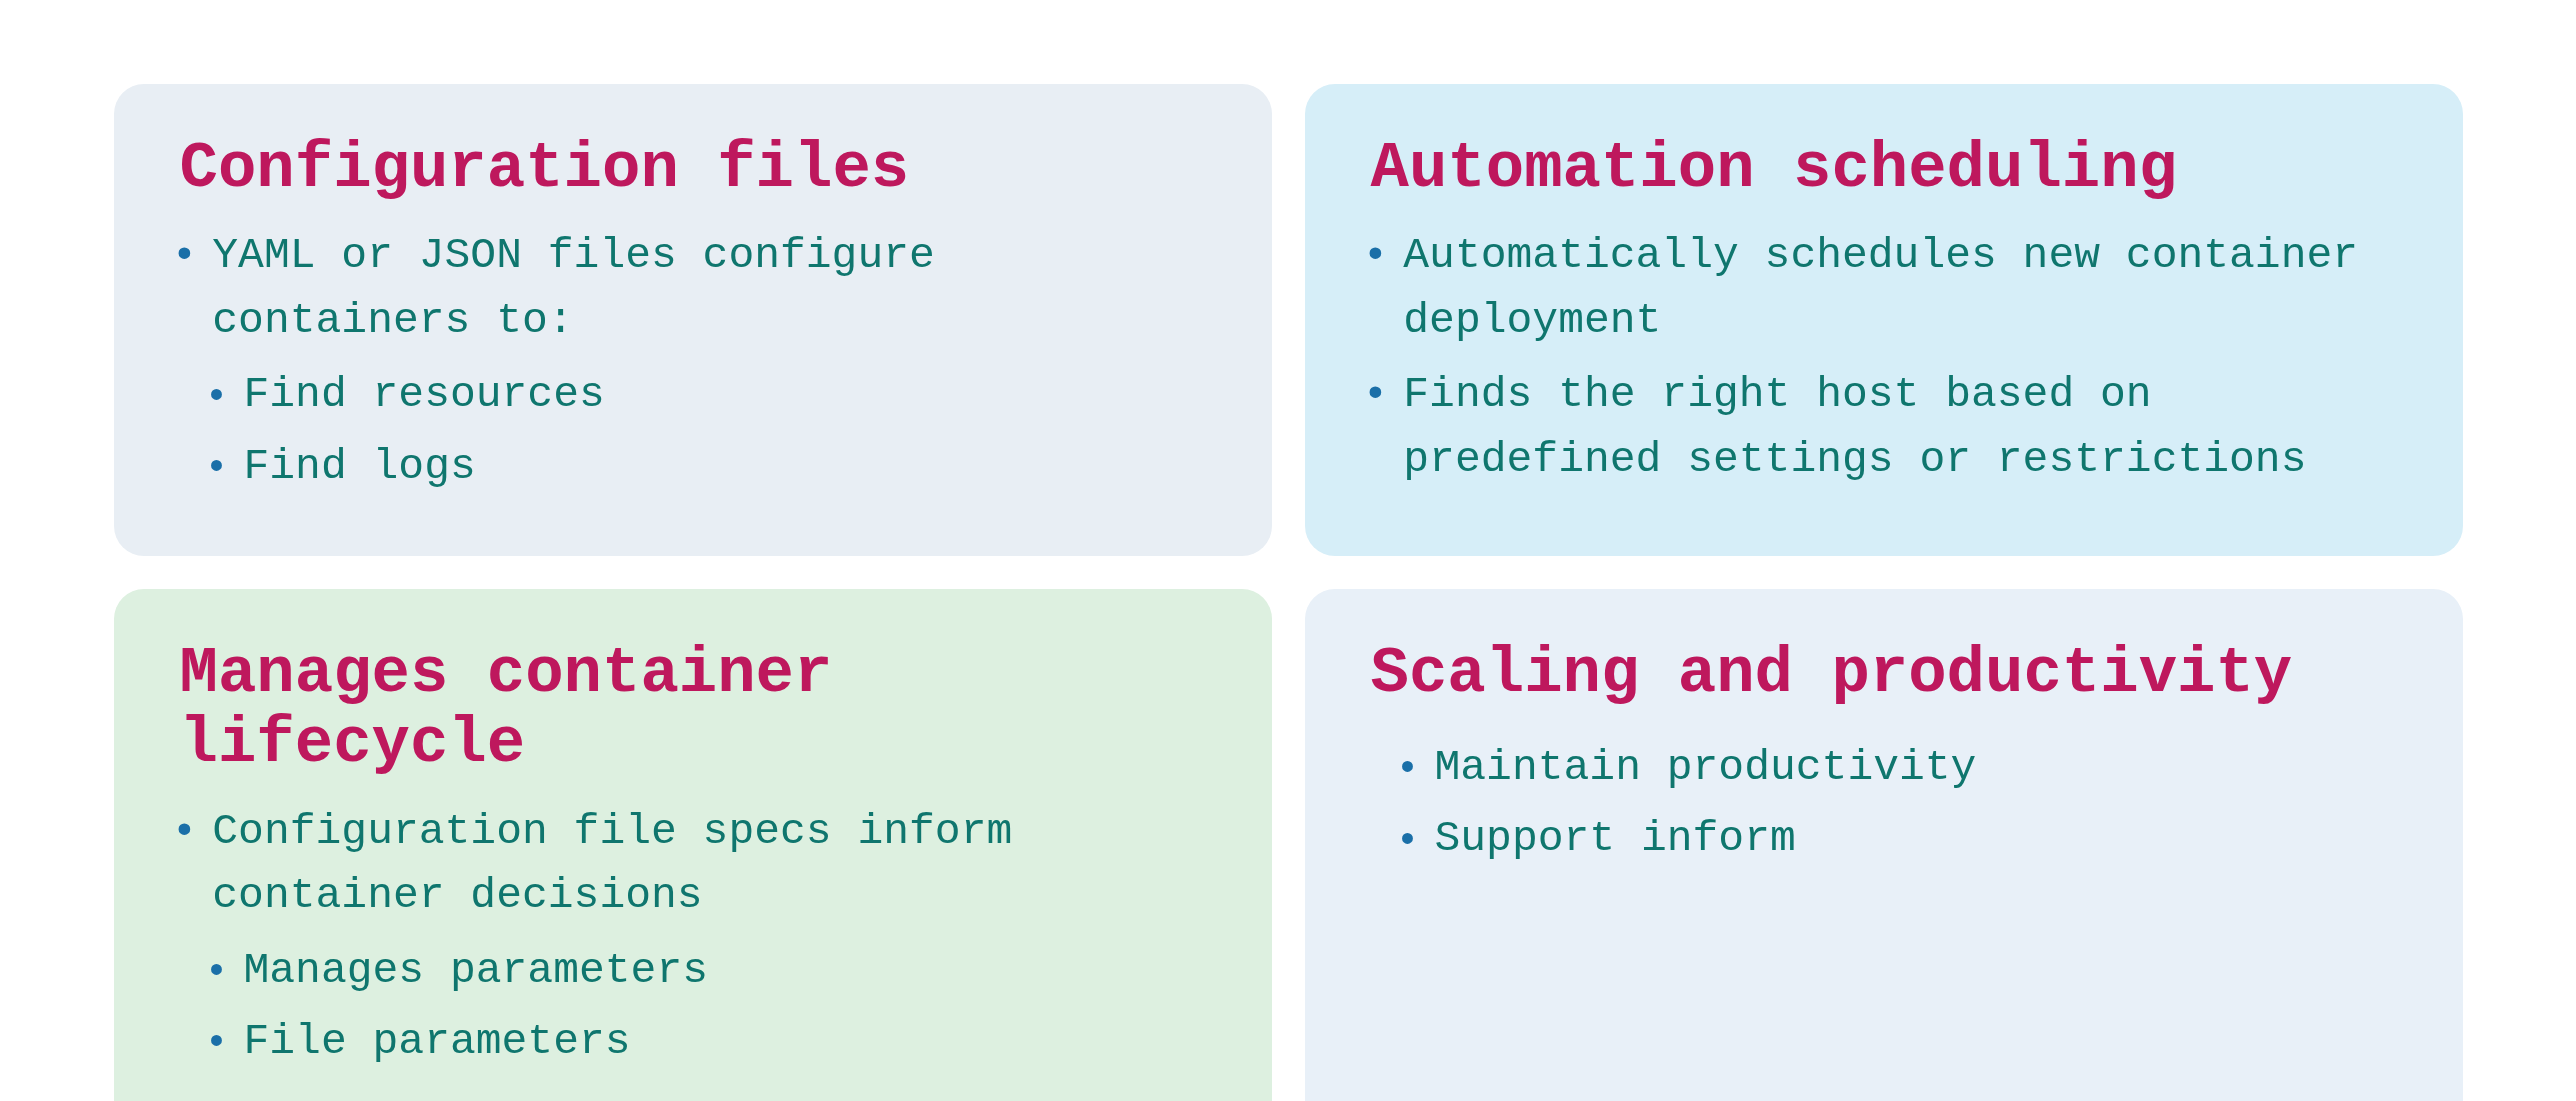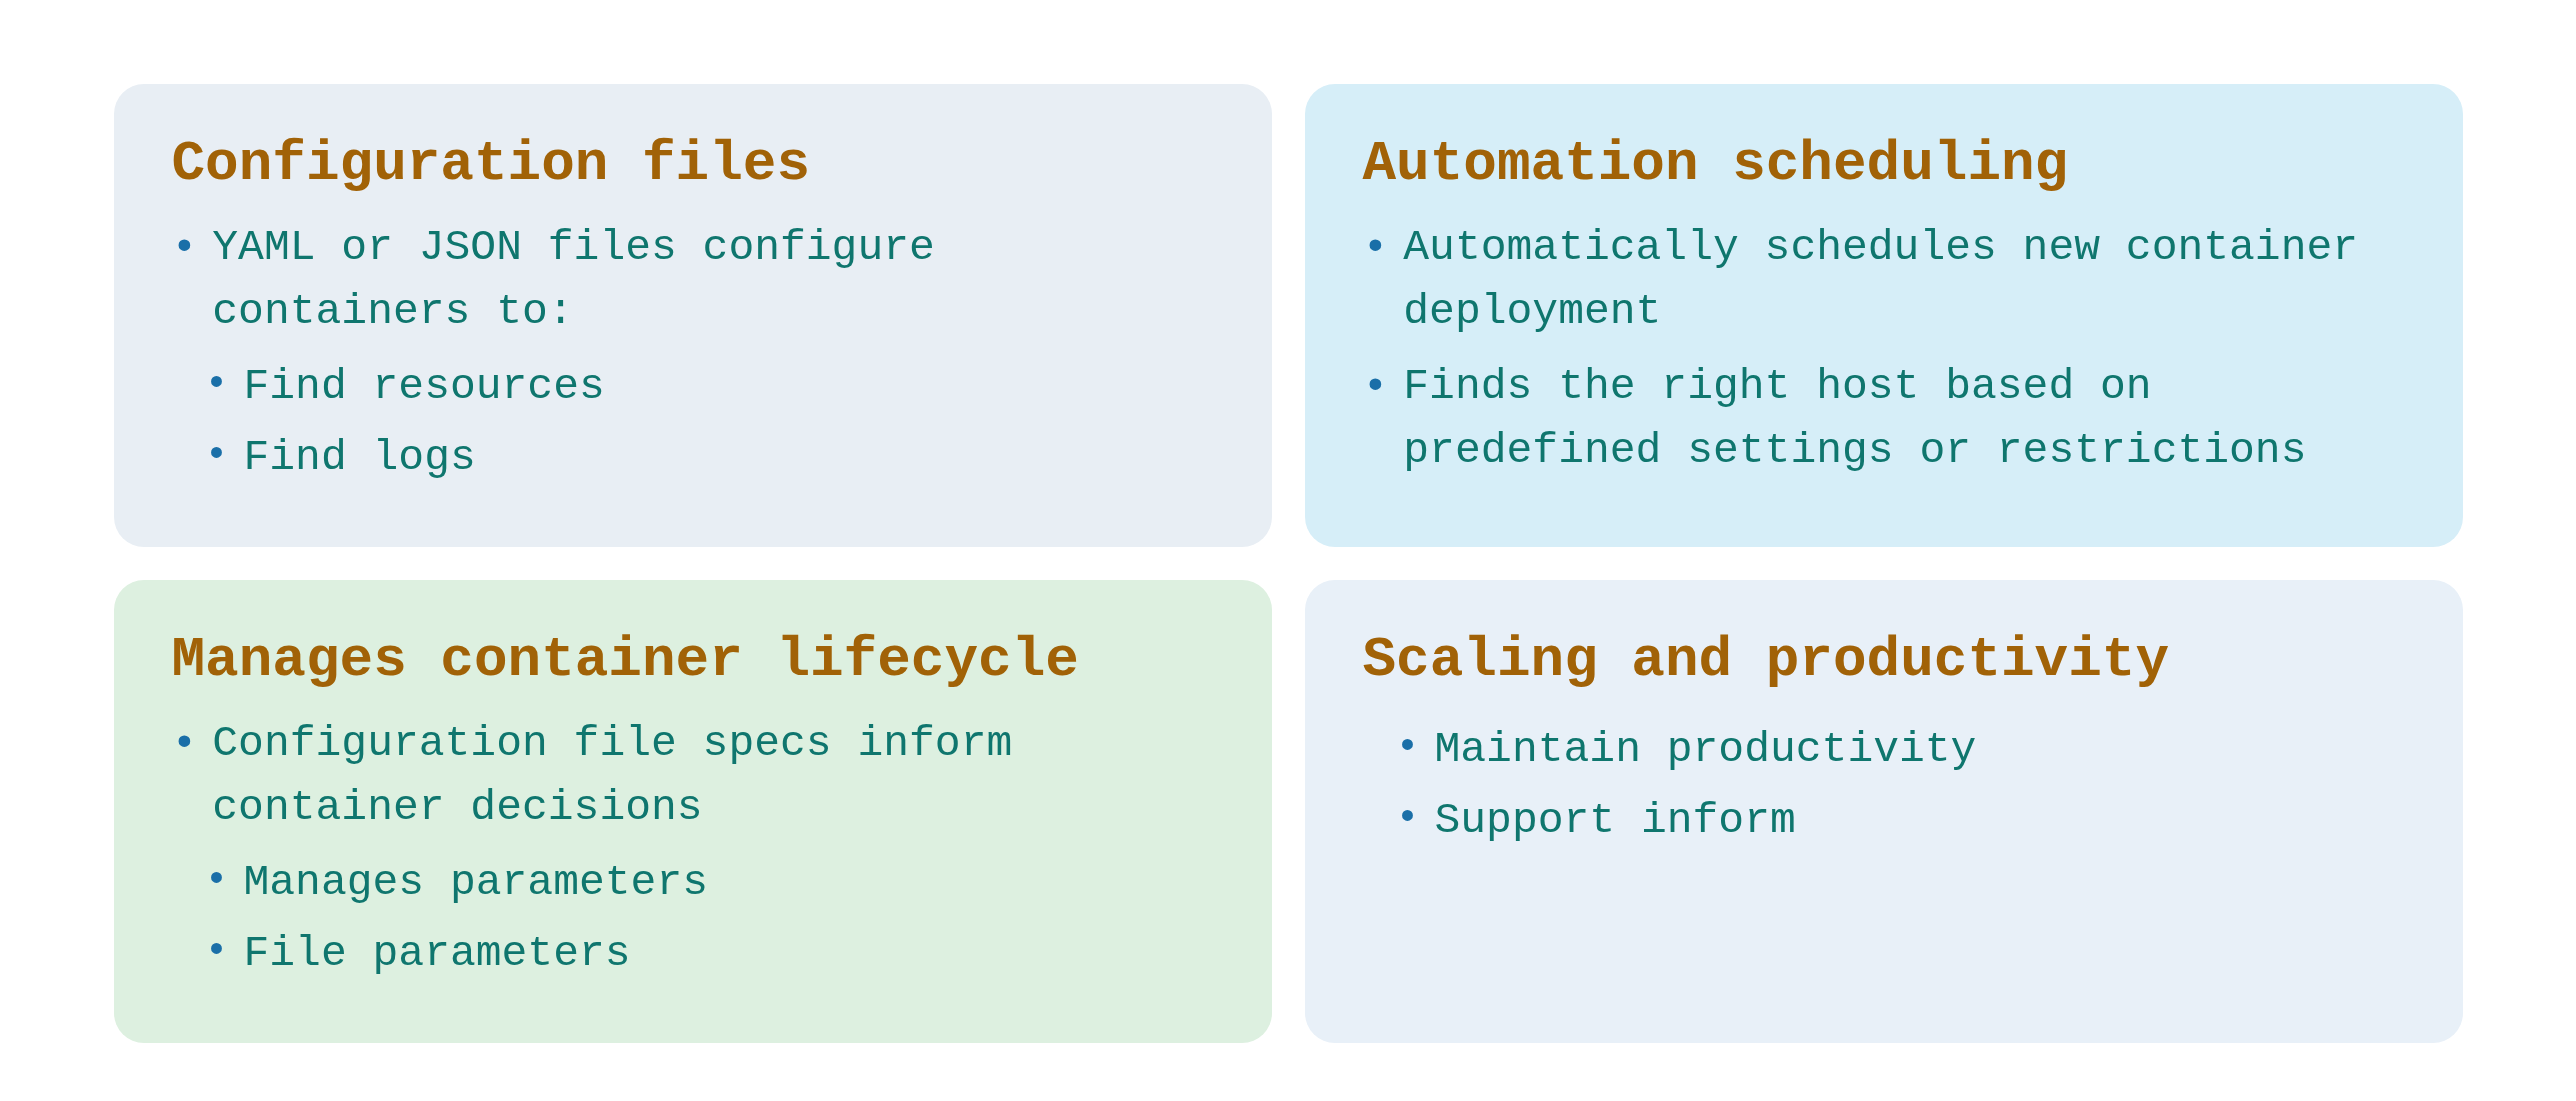--- a/index.html
+++ b/index.html
@@ -46,25 +46,26 @@
 
     .card-lifecycle {
       background: #ddf0e0;
     }
 
     .card-scaling {
       background: #e8f0f8;
     }
 
     .card-title {
-      font-size: 56px;
+      font-size: 64px;
       font-weight: 700;
-      color: #a16207;
+      color: #be185d;
       font-family: 'Courier New', Courier, monospace;
       line-height: 1.1;
+      margin-left: 8px;
     }
 
     .card-body {
       font-size: 43px;
       color: #0f766e;
       font-family: 'Courier New', Courier, monospace;
       line-height: 1.5;
     }
 
     .bullet-list {
@@ -91,21 +92,21 @@
     .sub-bullet-list {
       list-style: none;
       padding: 0;
       margin-top: 6.7px;
     }
 
     .sub-bullet-list > li {
       padding-left: 33px;
       margin-bottom: 6.7px;
       display: flex;
-      align-items: flex-start;
+      align-items: flex-end;
       gap: 15px;
     }
 
     .sub-bullet-list > li::before {
       content: '•';
       font-size: 40px;
       color: #1a6fa8;
       line-height: 1.5;
       flex-shrink: 0;
     }

